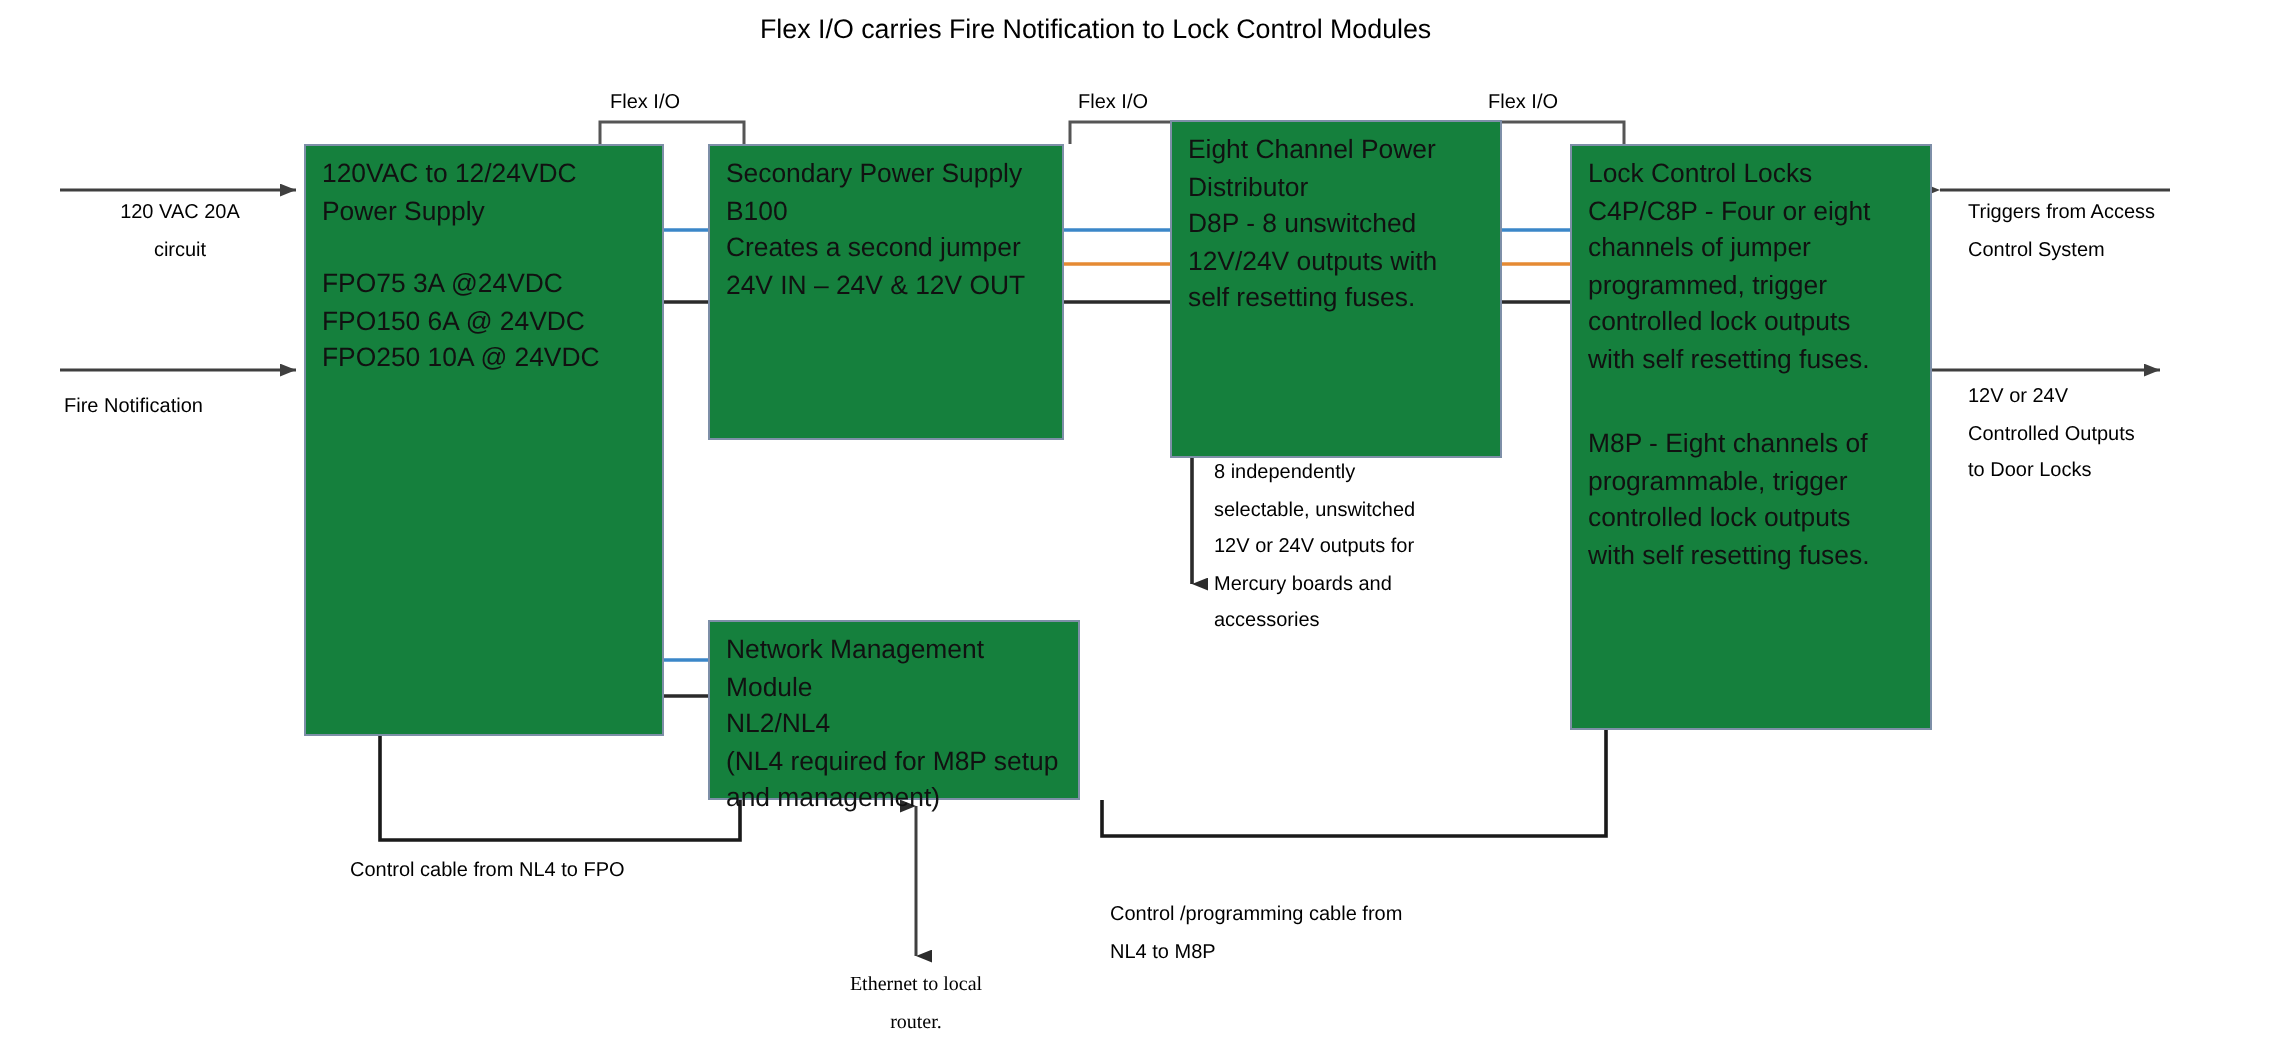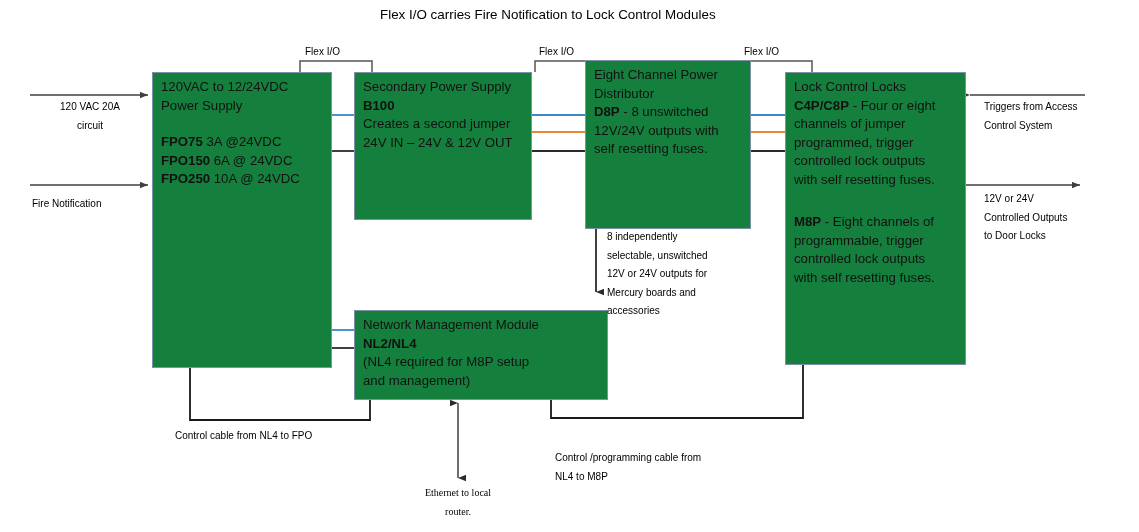--- a/index.html
+++ b/index.html
@@ -14,21 +14,21 @@
     box-sizing:border-box;
   }
   .box .txt{
     position:absolute;left:8px;top:5px;right:5px;
     font-size:13.2px;line-height:18.6px;color:#111;
   }
   .box .txt2{
     position:absolute;left:8px;right:5px;
     font-size:13.2px;line-height:18.6px;color:#111;
   }
-  b{font-weight:bold;}
+  b{font-weight:normal;}
   .lbl{position:absolute;font-size:10px;line-height:18.6px;color:#000;white-space:nowrap;}
   .title{position:absolute;font-size:13.4px;color:#000;white-space:nowrap;}
   .ctr{text-align:center;}
   svg{position:absolute;left:0;top:0;overflow:visible;}
   .lnblue{stroke:#3b87c8;stroke-width:1.8;fill:none;}
   .lnorange{stroke:#e58a33;stroke-width:1.8;fill:none;}
   .lnblk{stroke:#2b2b2b;stroke-width:1.8;fill:none;}
   .brk{stroke:#555;stroke-width:1.5;fill:none;}
   .brk2{stroke:#1a1a1a;stroke-width:1.8;fill:none;}
   .arr{stroke:#3f3f3f;stroke-width:1.5;fill:none;}
@@ -133,21 +133,21 @@
       <div>with self resetting fuses.</div>
     </div>
     <div class="txt2" style="top:140px;">
       <div><b>M8P</b><span> - Eight channels of</span></div>
       <div>programmable, trigger</div>
       <div>controlled lock outputs</div>
       <div>with self resetting fuses.</div>
     </div>
   </div>
 
-  <div class="box" style="left:354px;top:310px;width:254px;height:90px;">
+  <div class="box" style="left:354px;top:310px;width:186px;height:90px;">
     <div class="txt">
       <div>Network Management Module</div>
       <div><b>NL2/NL4</b></div>
       <div>(NL4 required for M8P setup</div>
       <div>and management)</div>
     </div>
   </div>
 
   <div class="lbl ctr" style="left:35px;top:98px;width:110px;">
     <div>120 VAC 20A</div>

